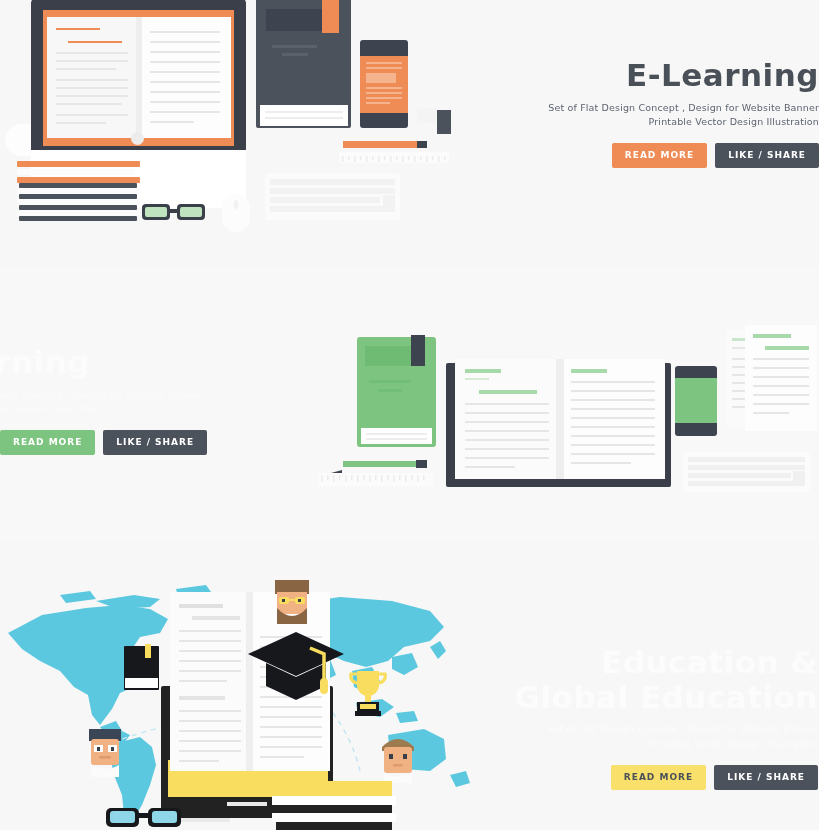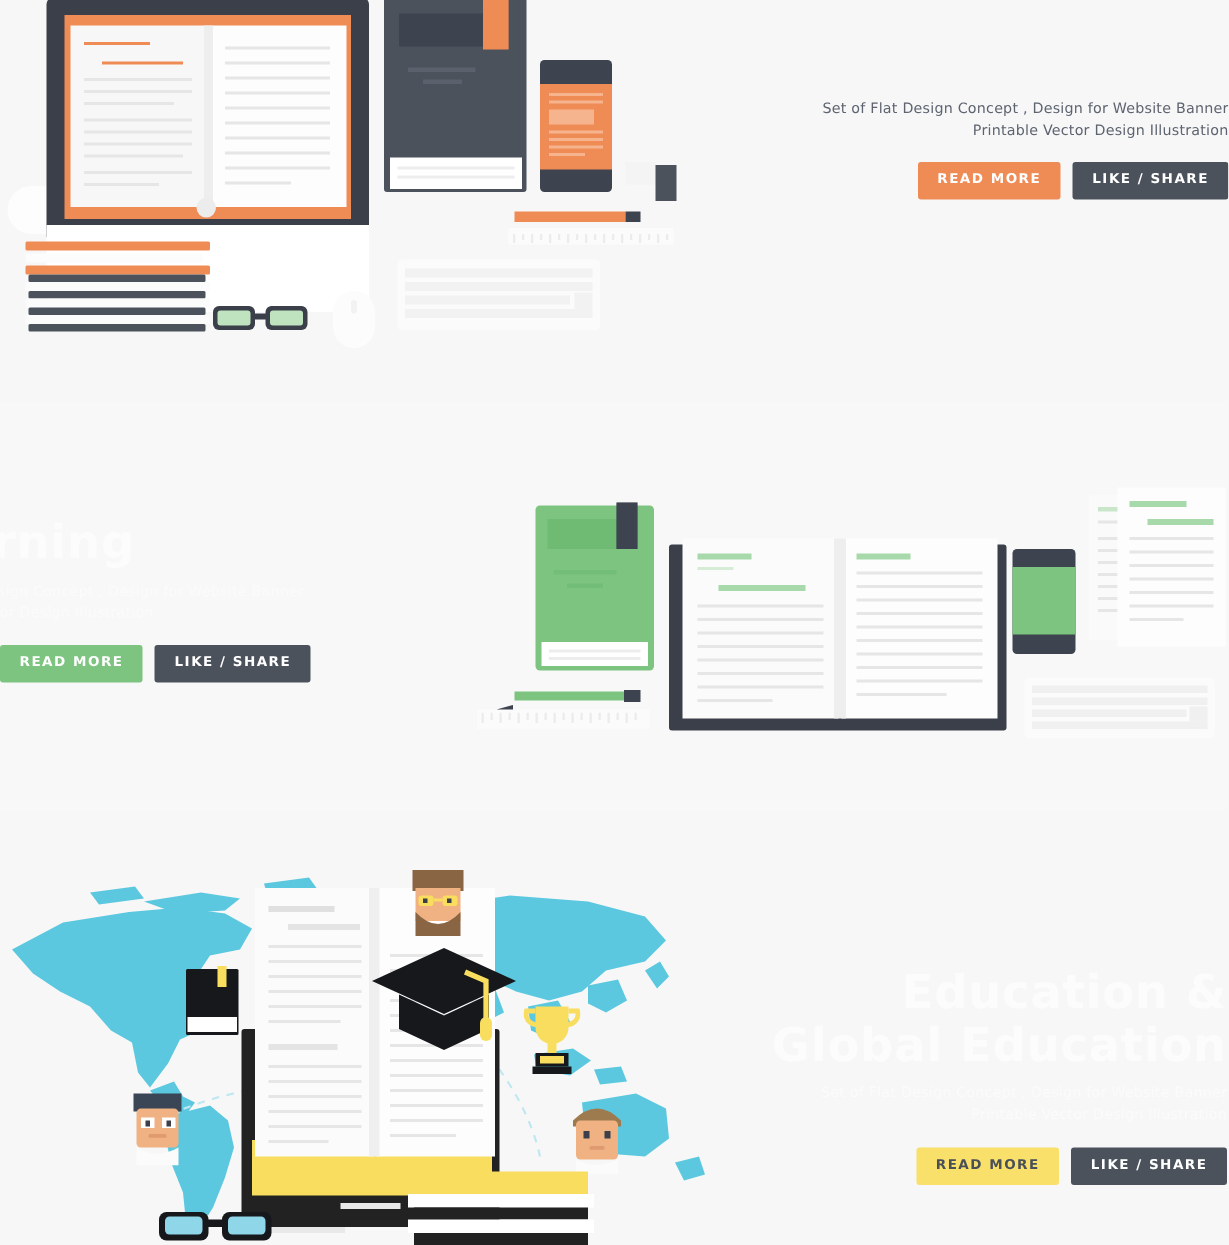--- a/index.html
+++ b/index.html
@@ -254,20 +254,21 @@
             <rect x="81" y="0" width="1.5" height="4"></rect>
           <rect x="87" y="0" width="1.5" height="6"></rect>
             <rect x="93" y="0" width="1.5" height="4"></rect>
           <rect x="99" y="0" width="1.5" height="6"></rect>
             <rect x="105" y="0" width="1.5" height="4"></rect>
         </g>
       </svg>
     </div>
 
     <div class="copy" id="copy-1">
+      <h1 class="title dark">E-Learning</h1>
       <p class="subtitle dark" style="margin-top:8px;">
         <span class="sub-line">Set of Flat Design Concept , Design for Website Banner</span>
         <span class="sub-line">Printable Vector Design Illustration</span>
       </p>
       <div class="btn-row">
         <button class="btn orange">READ MORE</button>
         <button class="btn dark">LIKE / SHARE</button>
       </div>
     </div>
   </section>

